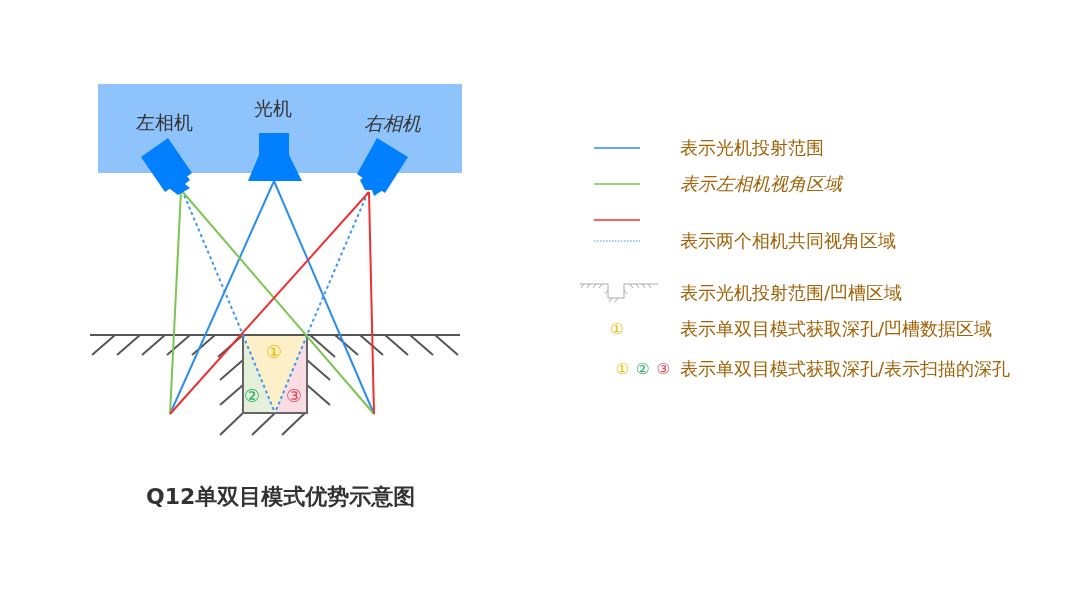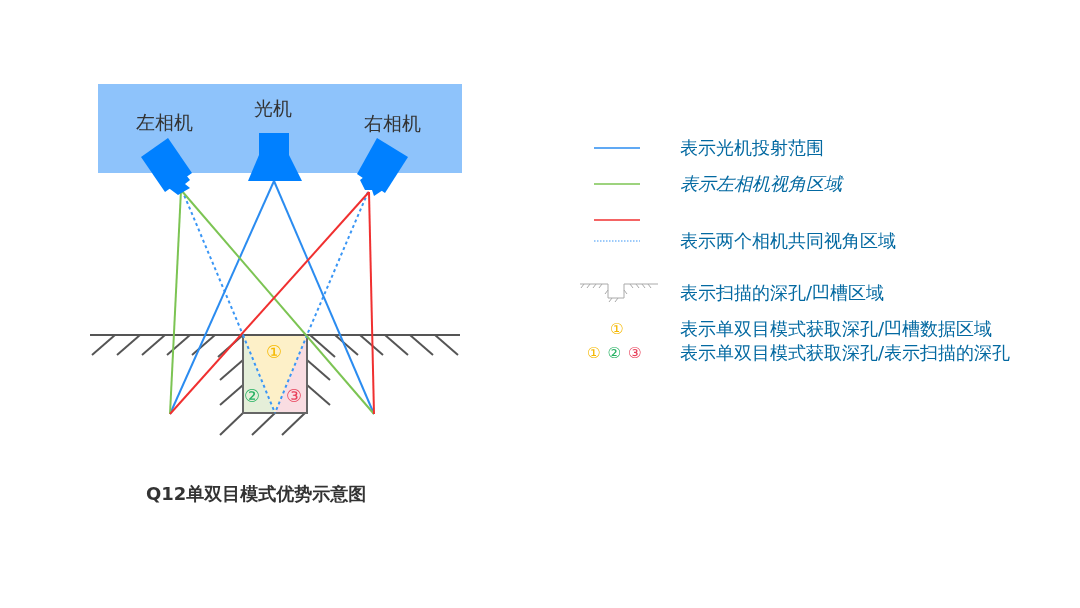--- a/index.html
+++ b/index.html
@@ -1,22 +1,22 @@
 <!DOCTYPE html>
 <html><head>
 <meta charset="utf-8">
 <style>
   html, body { margin:0; padding:0; background:#ffffff; }
   body { width:1080px; height:608px; position:relative; overflow:hidden;
          font-family:"DejaVu Sans","Liberation Sans",sans-serif; }
   #diagram { position:absolute; left:0; top:0; }
   .lbl { position:absolute; font-size:19px; color:#333333; white-space:nowrap; }
-  .title { position:absolute; left:146px; top:482px; font-size:18px; font-weight:bold; color:#333333; white-space:nowrap; }
+  .title { position:absolute; left:146px; top:482px; font-size:22px; font-weight:bold; color:#333333; white-space:nowrap; }
   .legend-row { position:absolute; left:580px; height:26px; width:480px; }
-  .legend-text { position:absolute; left:100px; top:0; font-size:18px; color:#0369a1; white-space:nowrap; line-height:26px; }
+  .legend-text { position:absolute; left:100px; top:0; font-size:18px; color:#a16207; white-space:nowrap; line-height:26px; }
   .legend-sym { position:absolute; left:0; top:0; width:90px; height:26px; }
   .circ { display:inline-block; font-size:15px; line-height:26px; }
 </style>
 </head>
 <body>
 
 <svg id="diagram" width="1080" height="608" viewBox="0 0 1080 608">
 
   <rect x="98" y="84" width="364" height="89" fill="#8ec3fb"></rect>
 
@@ -81,21 +81,21 @@
   </g>
 
   <g fill="#0080ff">
     <polygon points="377,138 408,157 385,193 357,174"></polygon>
     <polygon points="360,180 372,171 386,188 374,196 372,190 365,190"></polygon>
   </g>
 </svg>
 
 <div class="lbl" style="left:136px;top:110px;">左相机</div>
 <div class="lbl" style="left:254px;top:96px;">光机</div>
-<div class="lbl" style="left:364px;top:111px;">右相机</div>
+<div class="lbl" style="left:364px;top:111px;font-style:italic;">右相机</div>
 
 <div class="lbl" style="left:266px;top:341px;font-size:18px;color:#f5b800;">①</div>
 <div class="lbl" style="left:244px;top:385px;font-size:18px;color:#22b060;">②</div>
 <div class="lbl" style="left:286px;top:385px;font-size:18px;color:#e8405a;">③</div>
 
 <div class="title">Q12单双目模式优势示意图</div>
 
 <div>
   <div class="legend-row" style="top:135px;">
     <svg class="legend-sym">
@@ -133,29 +133,29 @@
         <line x1="50" y1="4" x2="53" y2="8"></line>
           <line x1="56" y1="4" x2="59" y2="8"></line>
           <line x1="62" y1="4" x2="65" y2="8"></line>
           <line x1="68" y1="4" x2="71" y2="8"></line>
         <line x1="28" y1="10" x2="25" y2="14"></line>
           <line x1="44" y1="10" x2="47" y2="14"></line>
         <line x1="32" y1="18" x2="29" y2="22"></line>
           <line x1="38" y1="18" x2="35" y2="22"></line>
       </g>
     </svg>
-    <span class="legend-text">表示扫描的深孔/凹槽区域</span>
+    <span class="legend-text">表示光机投射范围/凹槽区域</span>
   </div>
   <div class="legend-row" style="top:316px;">
     <span class="legend-sym" style="text-align:left;">
       <span class="circ" style="margin-left:30px;color:#f5b800;">①</span>
     </span>
     <span class="legend-text">表示单双目模式获取深孔/凹槽数据区域</span>
   </div>
-  <div class="legend-row" style="top:340px;">
+  <div class="legend-row" style="top:356px;text-align:right;">
     <span class="legend-sym">
       <span class="circ" style="margin-left:7px;color:#f5b800;">①</span>
       <span class="circ" style="margin-left:2px;color:#22b060;">②</span>
       <span class="circ" style="margin-left:2px;color:#e8405a;">③</span>
     </span>
     <span class="legend-text">表示单双目模式获取深孔/表示扫描的深孔</span>
   </div>
 </div>
 
 </body></html>

